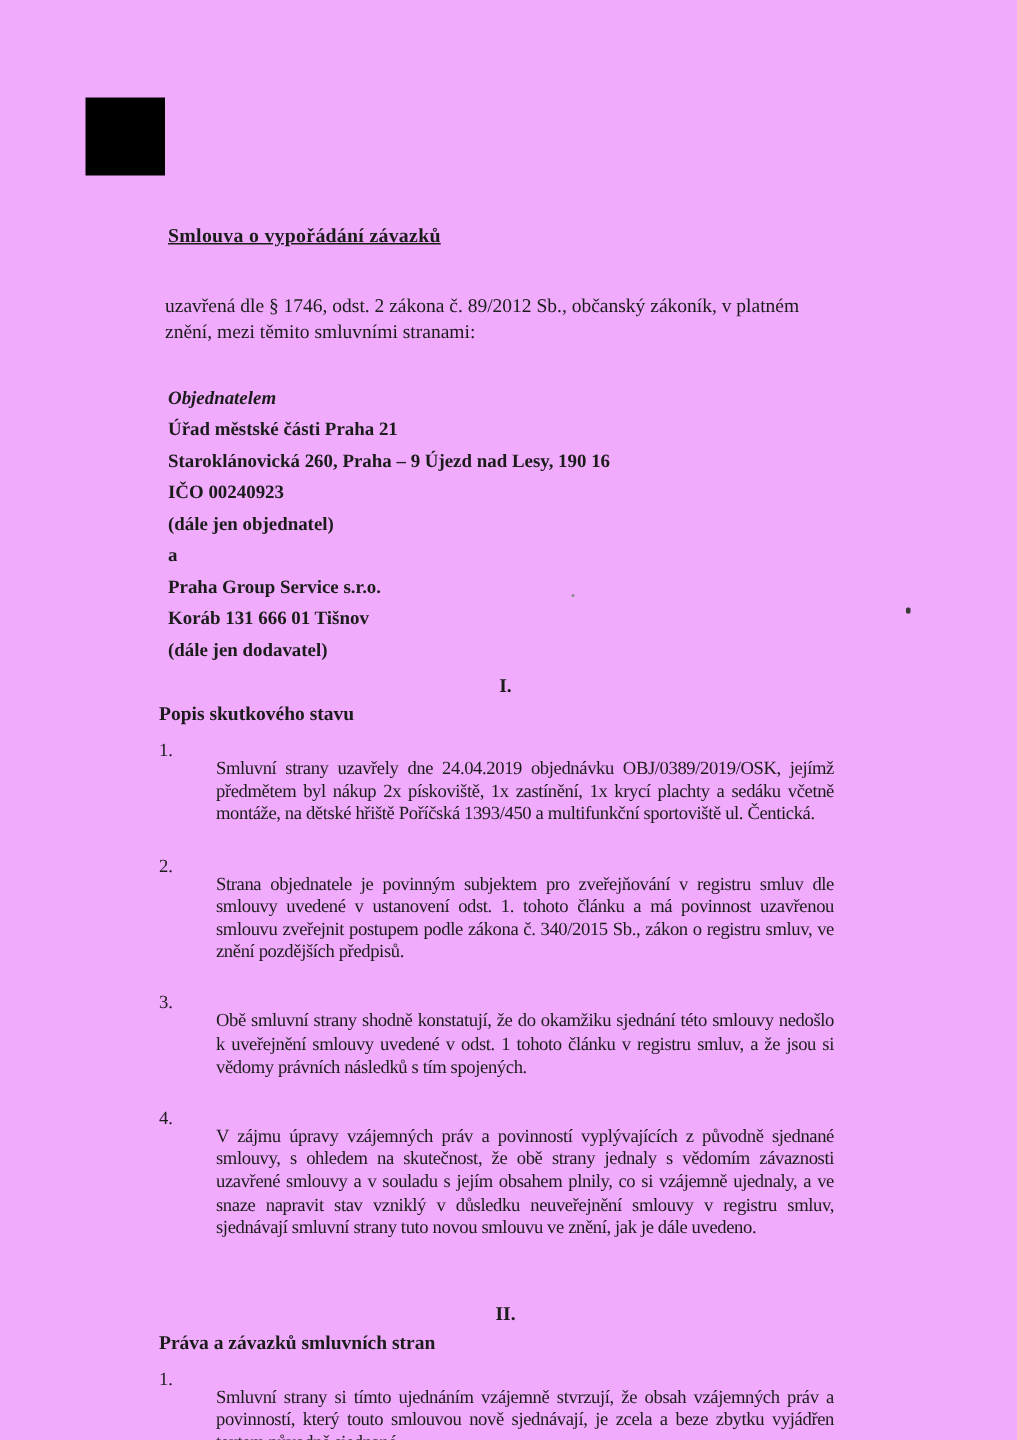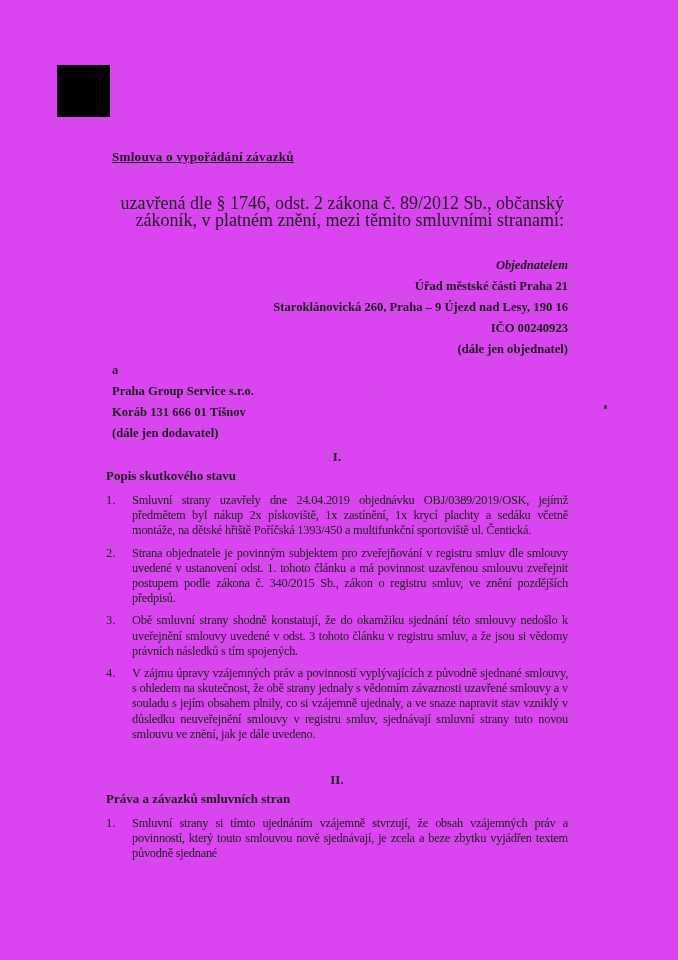--- a/index.html
+++ b/index.html
@@ -4,21 +4,21 @@
 <style>
   html, body {
     margin: 0;
     padding: 0;
     background: #ffffff;
   }
   .page {
     position: relative;
     width: 678px;
     height: 960px;
-    background: #d946ef;
+    background: #f0abfc;
     font-family: "Liberation Serif", "DejaVu Serif", serif;
     color: #1c1c1c;
     overflow: hidden;
   }
   .redaction {
     position: absolute;
     left: 57px;
     top: 65px;
     width: 53px;
     height: 52px;
@@ -32,26 +32,26 @@
   }
   .title {
     font-size: 13.2px;
     font-weight: 700;
     text-decoration: underline;
     letter-spacing: 0.2px;
     margin: 0 0 0 6px;
   }
   .intro {
     margin: 30px 4px 0 4px;
-    text-align: right;
-    font-size: 18px;
+    text-align: left;
+    font-size: 13px;
     line-height: 17px;
   }
   .party { margin: 0 0 0 6px; }
-  .party-first { margin-top: 26px; text-align: right; }
+  .party-first { margin-top: 26px; }
   .party p {
     margin: 0;
     line-height: 21px;
     font-size: 12.6px;
     font-weight: 700;
   }
   .party .role { font-style: italic; }
   .conj {
     margin: 0 0 0 6px;
     line-height: 21px;
@@ -74,21 +74,21 @@
   }
   .items { margin-top: 8px; }
   .item { display: flex; margin-top: 7px; }
   .item .num {
     flex: 0 0 26px;
     font-size: 12.4px;
     line-height: 15.2px;
   }
   .item .txt {
     flex: 1;
-    margin: 0;
+    margin: 12px;
     text-align: justify;
     font-size: 12.4px;
     line-height: 15.2px;
     letter-spacing: -0.25px;
   }
   .speck-1 {
     position: absolute;
     left: 604px;
     top: 405px;
     width: 3px;
@@ -142,21 +142,21 @@
         <div class="item">
           <span class="num">1.</span>
           <p class="txt">Smluvní strany uzavřely dne 24.04.2019 objednávku OBJ/0389/2019/OSK, jejímž předmětem byl nákup 2x pískoviště, 1x zastínění, 1x krycí plachty a sedáku včetně montáže, na dětské hřiště Poříčská 1393/450 a multifunkční sportoviště ul. Čentická.</p>
         </div>
         <div class="item">
           <span class="num">2.</span>
           <p class="txt">Strana objednatele je povinným subjektem pro zveřejňování v registru smluv dle smlouvy uvedené v ustanovení odst. 1. tohoto článku a má povinnost uzavřenou smlouvu zveřejnit postupem podle zákona č. 340/2015 Sb., zákon o registru smluv, ve znění pozdějších předpisů.</p>
         </div>
         <div class="item">
           <span class="num">3.</span>
-          <p class="txt">Obě smluvní strany shodně konstatují, že do okamžiku sjednání této smlouvy nedošlo k uveřejnění smlouvy uvedené v odst. 3 tohoto článku v registru smluv, a že jsou si vědomy právních následků s tím spojených.</p>
+          <p class="txt">Obě smluvní strany shodně konstatují, že do okamžiku sjednání této smlouvy nedošlo k uveřejnění smlouvy uvedené v odst. 1 tohoto článku v registru smluv, a že jsou si vědomy právních následků s tím spojených.</p>
         </div>
         <div class="item">
           <span class="num">4.</span>
           <p class="txt">V zájmu úpravy vzájemných práv a povinností vyplývajících z původně sjednané smlouvy, s ohledem na skutečnost, že obě strany jednaly s vědomím závaznosti uzavřené smlouvy a v souladu s jejím obsahem plnily, co si vzájemně ujednaly, a ve snaze napravit stav vzniklý v důsledku neuveřejnění smlouvy v registru smluv, sjednávají smluvní strany tuto novou smlouvu ve znění, jak je dále uvedeno.</p>
         </div>
       </div>
     </section>
 
     <section>
       <p class="sec-num sec-num-2">II.</p>

